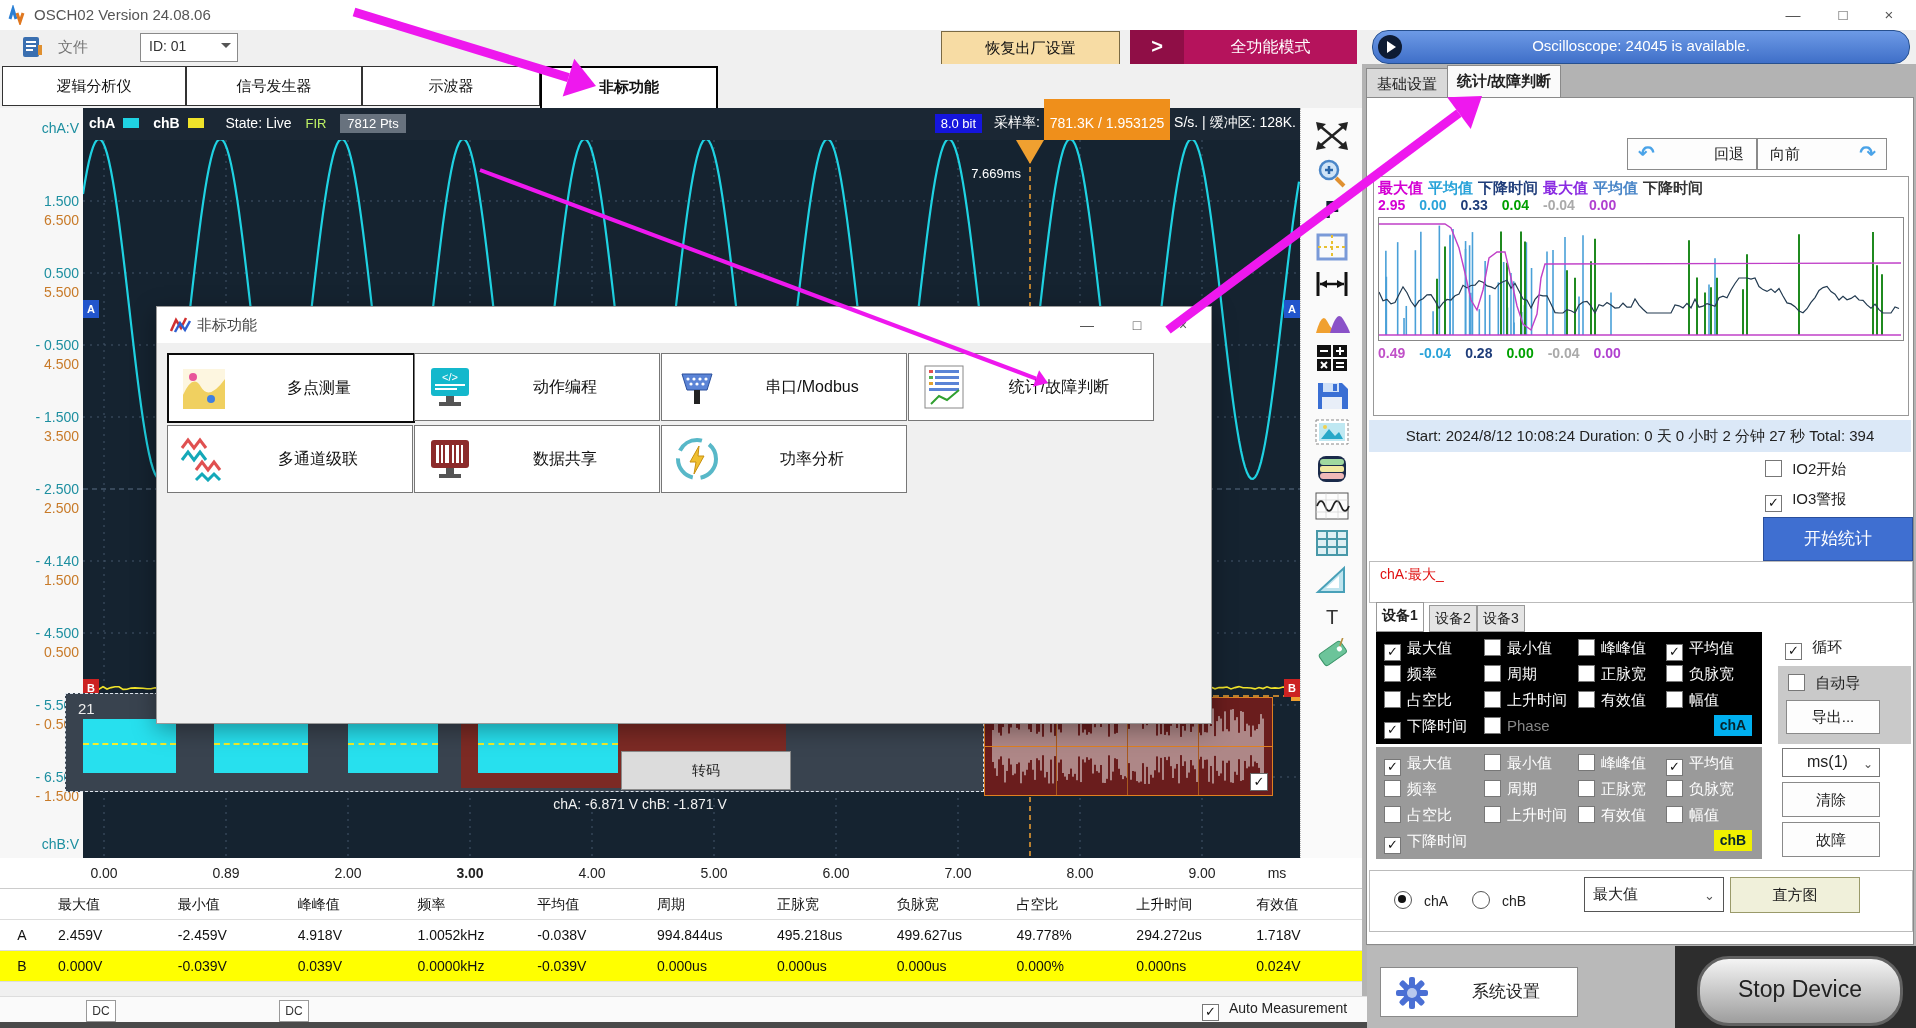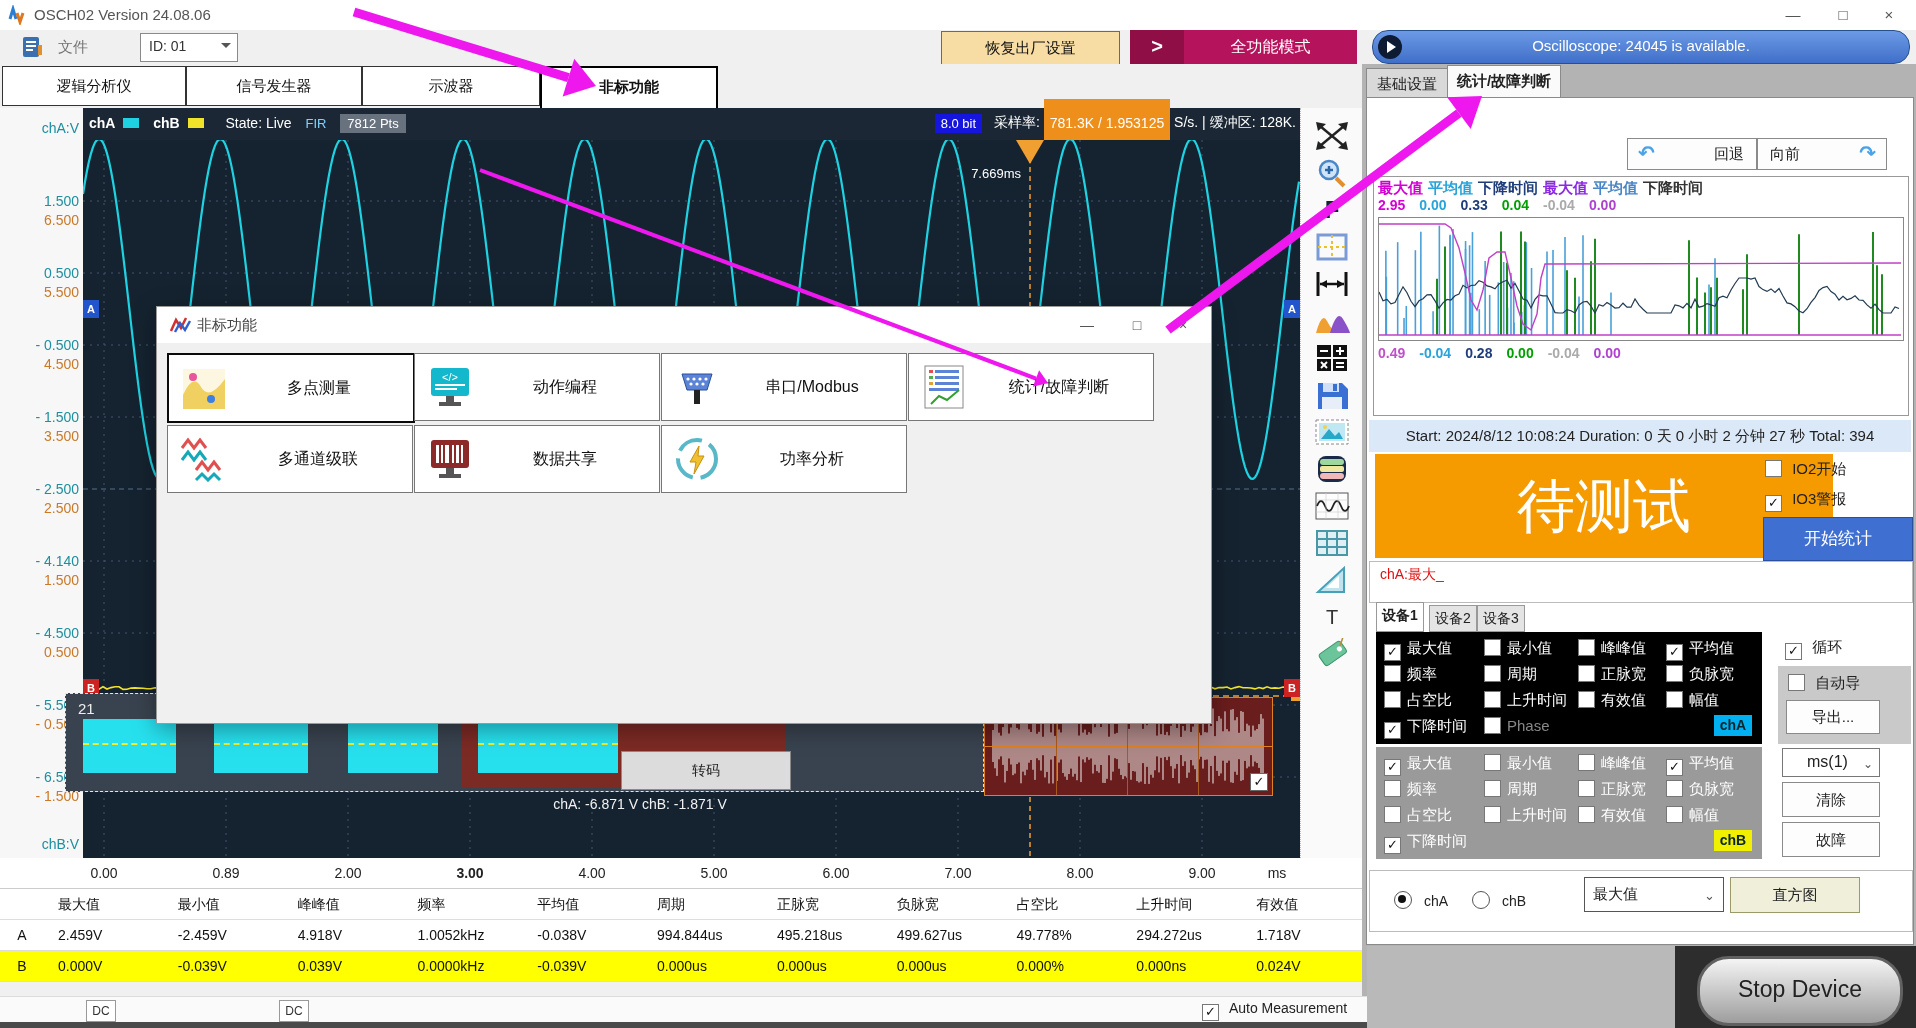--- a/index.html
+++ b/index.html
@@ -223,21 +223,21 @@
     <div class="axis-a" style="top:728px">chB:V</div>
   </div>
 
   <div class="abs" id="scope-header">
     <div style="position:absolute;left:6px;top:6px;">
       <span style="font-size:14px;font-weight:bold">chA</span>
       <span class="sw" style="background:#1fd2e2"></span>
       <span style="font-size:14px;font-weight:bold">chB</span>
       <span class="sw" style="background:#f0e32a"></span>
       <span style="font-size:14px;margin-left:8px">State: Live</span>
-      <span style="font-size:13px;color:#7dd3fc;margin-left:10px">FIR</span>
+      <span style="font-size:13px;color:#bef264;margin-left:10px">FIR</span>
       <span style="font-size:13px;background:#68727e;padding:2px 7px;margin-left:10px">7812 Pts</span>
     </div>
     <div style="position:absolute;right:4px;top:6px;white-space:nowrap">
       <span style="font-size:13px;background:#1515dd;padding:2px 6px">8.0 bit</span>
       <span style="font-size:14px;margin-left:8px">采样率:</span>
       <span style="font-size:14px;background:#ef8f1b;padding:16px 6px">781.3K / 1.953125</span>
       <span style="font-size:14px">S/s. | 缓冲区: 128K.</span>
     </div>
   </div>
 
@@ -798,21 +798,20 @@
               <line x1="503" y1="117" x2="503" y2="56.13377999141812" stroke="#1f8a1f" stroke-width="2"></line>
               <path d="M0 74 L4 82.8 L8 81.4 L12 85.9 L16 84.6 L20 76.5 L24 68.8 L28 74.7 L32 83.3 L36 88.7 L40 82.8 L44 80.7 L48 76.8 L52 76.6 L56 82.8 L60 90.2 L64 84.8 L68 81.5 L72 82.0 L76 77.8 L80 76.0 L84 67.3 L88 69.9 L92 67.5 L96 67.1 L100 62.6 L104 64.3 L108 67.9 L112 68.9 L116 70.8 L120 65.9 L124 63.8 L128 62.3 L132 70.1 L136 65.4 L140 73.0 L144 81.1 L148 82.3 L152 90.0 L156 81.4 L160 77.0 L164 77.8 L168 77.8 L172 86.0 L176 94.6 L180 95.0 L184 95.0 L188 91.6 L192 92.7 L196 95.0 L200 86.9 L204 84.0 L208 83.3 L212 88.1 L216 95.0 L220 86.7 L224 88.1 L228 84.5 L232 87.1 L236 90.1 L240 89.6 L244 85.2 L248 89.1 L252 89.2 L256 80.9 L260 87.1 L264 91.2 L268 95.0 L272 95.0 L276 95.0 L280 95.0 L284 95.0 L288 95.0 L292 95.0 L296 87.0 L300 87.8 L304 89.9 L308 85.3 L312 89.8 L316 81.2 L320 89.2 L324 88.2 L328 85.6 L332 86.9 L336 88.2 L340 79.8 L344 78.1 L348 79.7 L352 72.0 L356 65.5 L360 60.0 L364 60.0 L368 60.0 L372 61.1 L376 60.0 L380 68.5 L384 71.6 L388 73.4 L392 70.9 L396 74.5 L400 70.5 L404 78.0 L408 84.9 L412 85.9 L416 88.7 L420 93.1 L424 94.7 L428 90.7 L432 84.4 L436 79.6 L440 72.4 L444 69.6 L448 68.5 L452 73.6 L456 76.2 L460 82.0 L464 78.3 L468 81.8 L472 80.4 L476 77.8 L480 82.0 L484 82.4 L488 86.9 L492 90.3 L496 86.2 L500 91.6 L504 95.0 L508 95.0 L512 95.0 L516 88.9 L520 90.5" fill="none" stroke="#223a50" stroke-width="1.2"></path>
               <polyline points="0,6 66,6 72,10 80,30 86,55 92,82 98,92 104,72 110,40 118,34 126,34 132,60 138,88 144,106 152,112 158,96 162,60 166,46 522,45" fill="none" stroke="#c040c8" stroke-width="1.4"></polyline>
               <line x1="0" y1="117" x2="522" y2="117" stroke="#c040c8" stroke-width="1.4"></line>
             </svg>
         </div>
         <div id="stat-vals-bottom" style="position:absolute;left:4px;top:168px;white-space:nowrap"><span class="stat-val" style="color: rgb(192, 80, 200);">0.49</span><span class="stat-val" style="color: rgb(41, 163, 217);">-0.04</span><span class="stat-val" style="color: rgb(31, 61, 122);">0.28</span><span class="stat-val" style="color: rgb(0, 160, 0);">0.00</span><span class="stat-val" style="color: rgb(170, 170, 170);">-0.04</span><span class="stat-val" style="color: rgb(176, 64, 208);">0.00</span></div>
       </div>
 
       <div id="session-bar">Start: 2024/8/12 10:08:24  Duration: 0 天 0 小时 2 分钟 27 秒  Total: 394</div>
-      <div id="banner">待测试</div>
       <div id="io2-row">
         <span class="cb" id="io2-cb"></span>
         <span style="margin-left:6px">IO2开始</span>
       </div>
       <div id="io3-row">
         <span class="cb" id="io3-cb">✓</span>
         <span style="margin-left:6px">IO3警报</span>
       </div>
       <div id="start-stats-btn">开始统计</div>
 
@@ -903,20 +902,33 @@
           <span style="margin-left:8px">chB</span>
         </span>
         <div id="metric-select">
           <span class="val">最大值</span>
           <span class="arr">⌄</span>
         </div>
         <div id="histogram-btn">直方图</div>
       </div>
 
       <div id="rp-footer">
+        <div id="sys-btn">
+          <svg style="position:absolute;left:14px;top:8px" width="34" height="34">
+            <g fill="#4a6fd4">
+              <circle cx="17" cy="17" r="9"></circle>
+              <rect x="14" y="1" width="6" height="32" rx="2"></rect>
+              <rect x="1" y="14" width="32" height="6" rx="2"></rect>
+              <rect x="14" y="1" width="6" height="32" rx="2" transform="rotate(45 17 17)"></rect>
+              <rect x="1" y="14" width="32" height="6" rx="2" transform="rotate(45 17 17)"></rect>
+            </g>
+            <circle cx="17" cy="17" r="5" fill="#b8c8ee"></circle>
+          </svg>
+          <span class="lb">系统设置</span>
+        </div>
         <div id="stop-wrap">
           <div id="stop-btn">Stop Device</div>
         </div>
       </div>
     </div>
   </div>
 
   <svg class="abs" id="arrows">
       <line x1="354" y1="12" x2="568.4588422920338" y2="77.57832367607645" stroke="#ee18ee" stroke-width="9"></line>
       <polygon points="596,86 562.6689398193363,96.5128696003032 574.2487447647312,58.6437777518497" fill="#ee18ee"></polygon>

